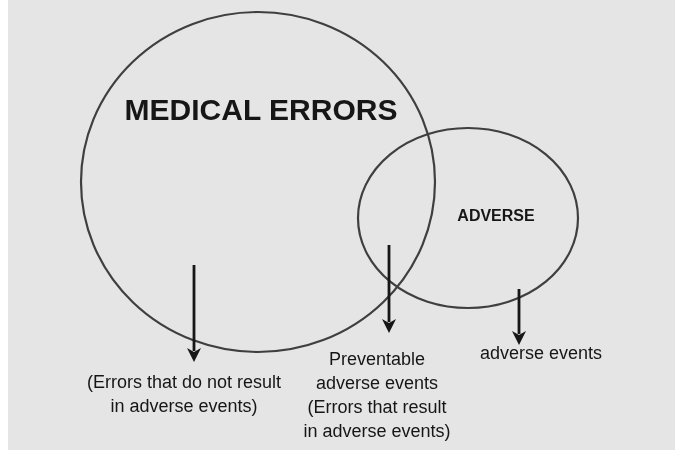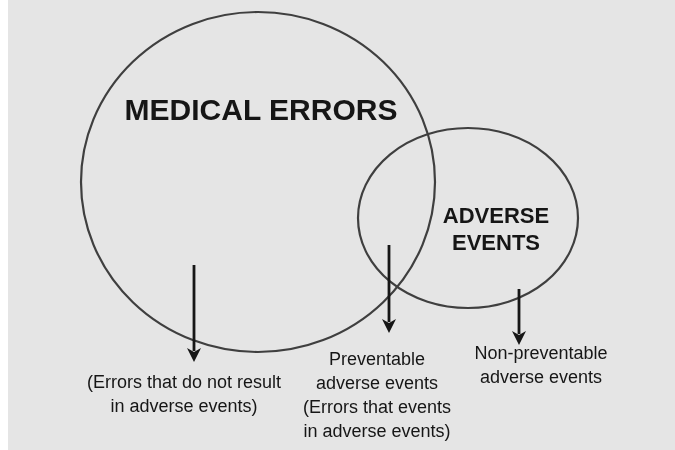--- a/index.html
+++ b/index.html
@@ -29,21 +29,21 @@
     white-space: nowrap;
     color: #161616;
   }
   .set-title-large {
     font-size: 30px;
     font-weight: bold;
     letter-spacing: 0px;
     line-height: 34px;
   }
   .set-title-small {
-    font-size: 22px;
+    font-size: 16px;
     font-weight: bold;
     line-height: 27px;
   }
   .annotation {
     font-size: 18px;
     font-weight: normal;
     line-height: 24px;
   }
 </style>
 </head>
@@ -70,33 +70,31 @@
     <g>
       <line x1="511" y1="289" x2="511" y2="334" stroke="#161616" stroke-width="2.8"></line>
       <polygon points="511,345 504,331 511,335 518,331" fill="#161616"></polygon>
     </g>
   </svg>
 
   <div class="label set-title-large" style="left:253px; top:93px;">MEDICAL ERRORS</div>
 
   <div class="label set-title-small" style="left:488px; top:202px;">
     <div>ADVERSE</div>
-    <div>EVENTS</div>
   </div>
 
   <div class="label annotation" style="left:176px; top:370px;">
     <div>(Errors that do not result</div>
     <div>in adverse events)</div>
   </div>
 
   <div class="label annotation" style="left:369px; top:347px;">
     <div>Preventable</div>
     <div>adverse events</div>
-    <div>(Errors that events</div>
+    <div>(Errors that result</div>
     <div>in adverse events)</div>
   </div>
 
   <div class="label annotation" style="left:533px; top:341px;">
-    <div>Non-preventable</div>
     <div>adverse events</div>
   </div>
 
 </div>
 
 </body></html>

